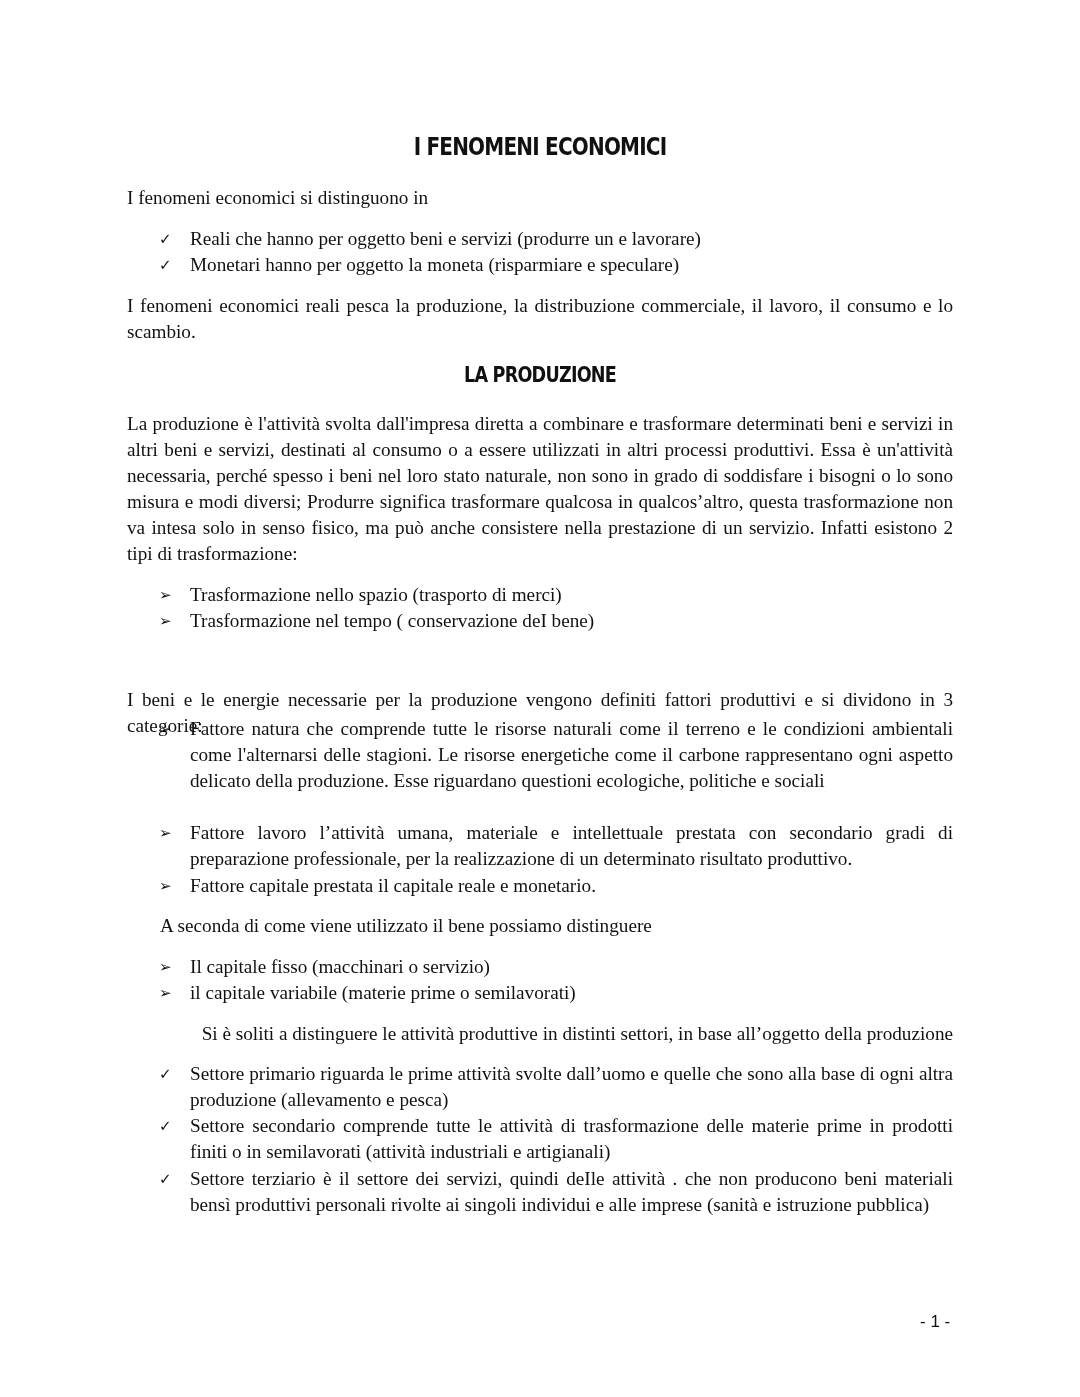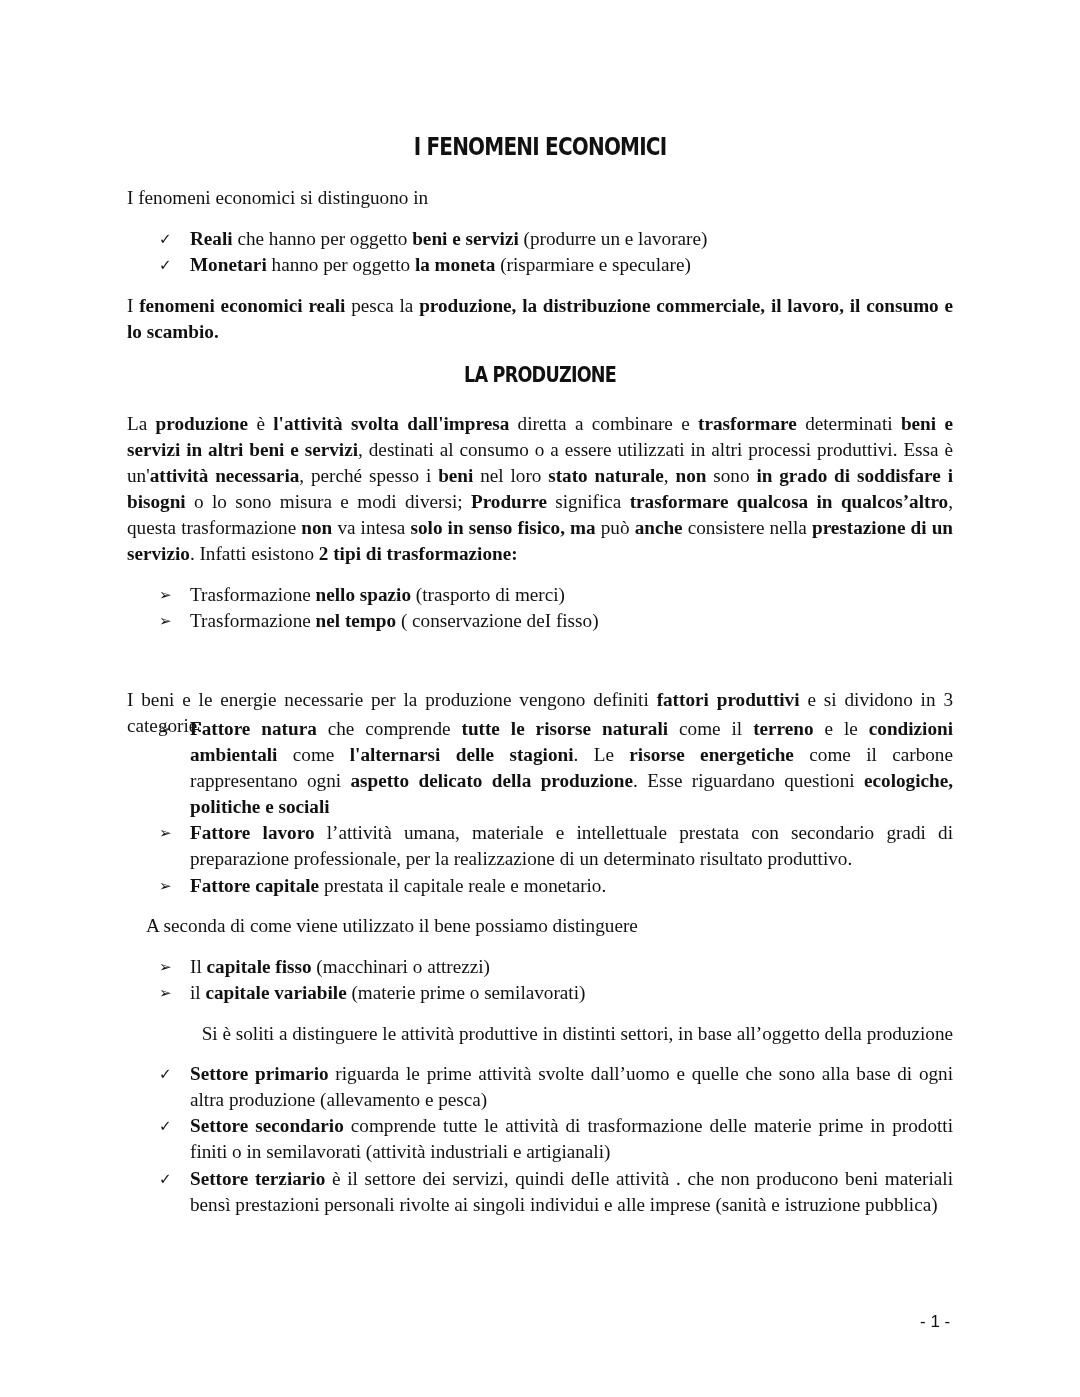--- a/index.html
+++ b/index.html
@@ -7,54 +7,54 @@
       font-family: "Liberation Serif", serif; color: #111; font-size: 19.2px; }
     .page { position: absolute; left: 127px; top: 0; width: 826px; }
     .title { position: absolute; left: 0; width: 826px; text-align: center;
       font-family: "DejaVu Sans", sans-serif; font-weight: bold; letter-spacing: -1px;
       transform: scaleX(0.8); }
     .t1 { top: 132px; font-size: 25px; }
     .t2 { top: 362px; font-size: 22px; }
     .p { position: absolute; left: 0; width: 826px; line-height: 26px; text-align: justify; }
     .li { position: absolute; left: 63px; width: 763px; line-height: 26px; text-align: justify; }
     .bul { position: absolute; left: -31px; top: 0; width: 20px; font-family: "DejaVu Sans", sans-serif; font-size: 15px; }
-    b { font-weight: bold; }
+    b { font-weight: normal; }
     .pgnum { position: absolute; left: 920px; top: 1312px; font-family: "Liberation Sans", sans-serif; font-size: 17px; }
   </style>
 </head>
 <body>
 
 <div class="page">
   <div class="title t1">I FENOMENI ECONOMICI</div>
 
   <div class="p" style="top:185px"><span>I fenomeni economici si distinguono in</span></div>
 
   <div class="li" style="top:226px"><span class="bul">✓</span><b>Reali</b><span> che hanno per oggetto </span><b>beni e servizi</b><span> (produrre un e lavorare)</span></div>
   <div class="li" style="top:252px"><span class="bul">✓</span><b>Monetari</b><span> hanno per oggetto </span><b>la moneta</b><span> (risparmiare e speculare)</span></div>
 
   <div class="p" style="top:293px"><span>I </span><b>fenomeni economici reali</b><span> pesca la </span><b>produzione, la distribuzione commerciale, il lavoro, il consumo e lo scambio.</b></div>
 
   <div class="title t2">LA PRODUZIONE</div>
 
   <div class="p" style="top:411px"><span>La </span><b>produzione</b><span> è </span><b>l'attività svolta dall'impresa</b><span> diretta a combinare e </span><b>trasformare</b><span> determinati </span><b>beni e servizi in altri beni e servizi</b><span>, destinati al consumo o a essere utilizzati in altri processi produttivi. Essa è un'</span><b>attività necessaria</b><span>, perché spesso i </span><b>beni</b><span> nel loro </span><b>stato naturale</b><span>, </span><b>non</b><span> sono </span><b>in grado di soddisfare i bisogni</b><span> o lo sono misura e modi diversi; </span><b>Produrre</b><span> significa </span><b>trasformare qualcosa in qualcos’altro</b><span>, questa trasformazione </span><b>non</b><span> va intesa </span><b>solo in senso fisico, ma</b><span> può </span><b>anche</b><span> consistere nella </span><b>prestazione di un servizio</b><span>. Infatti esistono </span><b>2 tipi di trasformazione:</b></div>
 
   <div class="li" style="top:582px"><span class="bul">➢</span><span>Trasformazione </span><b>nello spazio</b><span> (trasporto di merci)</span></div>
-  <div class="li" style="top:608px"><span class="bul">➢</span><span>Trasformazione </span><b>nel tempo</b><span> ( conservazione deI fisso)</span></div>
+  <div class="li" style="top:608px"><span class="bul">➢</span><span>Trasformazione </span><b>nel tempo</b><span> ( conservazione deI bene)</span></div>
 
   <div class="p" style="top:687px"><span>I beni e le energie necessarie per la produzione vengono definiti </span><b>fattori produttivi</b><span> e si dividono in 3 categorie:</span></div>
 
   <div class="li" style="top:716px"><span class="bul">➢</span><b>Fattore natura</b><span> che comprende </span><b>tutte le risorse naturali</b><span> come il </span><b>terreno</b><span> e le </span><b>condizioni ambientali</b><span> come </span><b>l'alternarsi delle stagioni</b><span>. Le </span><b>risorse energetiche</b><span> come il carbone rappresentano ogni </span><b>aspetto delicato della produzione</b><span>.  Esse riguardano questioni </span><b>ecologiche, politiche e sociali</b></div>
   <div class="li" style="top:820px"><span class="bul">➢</span><b>Fattore lavoro</b><span> l’attività umana, materiale e intellettuale prestata con secondario gradi di preparazione professionale, per la realizzazione di un determinato risultato produttivo.</span></div>
   <div class="li" style="top:873px"><span class="bul">➢</span><b>Fattore capitale</b><span> prestata il capitale reale e monetario.</span></div>
 
-  <div class="p" style="top:913px; left:19px; width:793px"><span>A seconda di come viene utilizzato  il bene possiamo distinguere</span></div>
+  <div class="p" style="top:913px; left:33px; width:793px"><span>A seconda di come viene utilizzato  il bene possiamo distinguere</span></div>
 
-  <div class="li" style="top:954px"><span class="bul">➢</span><span>Il </span><b>capitale fisso</b><span> (macchinari o attrezzi)</span></div>
+  <div class="li" style="top:954px"><span class="bul">➢</span><span>Il </span><b>capitale fisso</b><span> (macchinari o servizio)</span></div>
   <div class="li" style="top:980px"><span class="bul">➢</span><span>il </span><b>capitale variabile</b><span> (materie prime o semilavorati)</span></div>
 
   <div class="p" style="top:1021px; text-align:right; white-space:nowrap"><span>Si è soliti a distinguere le attività produttive in distinti settori, in base all’oggetto della produzione</span></div>
 
   <div class="li" style="top:1061px"><span class="bul">✓</span><b>Settore primario</b><span> riguarda le prime attività svolte dall’uomo e quelle che sono alla base di ogni altra produzione (allevamento e pesca)</span></div>
   <div class="li" style="top:1113px"><span class="bul">✓</span><b>Settore secondario</b><span> comprende tutte le attività di trasformazione delle materie prime in prodotti finiti o in semilavorati (attività industriali e artigianali)</span></div>
-  <div class="li" style="top:1166px"><span class="bul">✓</span><b>Settore terziario</b><span> è il settore dei servizi, quindi deIle attività . che non producono beni materiali bensì prestazioni personali rivolte ai singoli individui e alle imprese (sanità e istruzione pubblica)</span></div>
+  <div class="li" style="top:1166px"><span class="bul">✓</span><b>Settore terziario</b><span> è il settore dei servizi, quindi deIle attività . che non producono beni materiali bensì produttivi personali rivolte ai singoli individui e alle imprese (sanità e istruzione pubblica)</span></div>
 </div>
 
 <div class="pgnum">- 1 -</div>
 
 </body></html>

